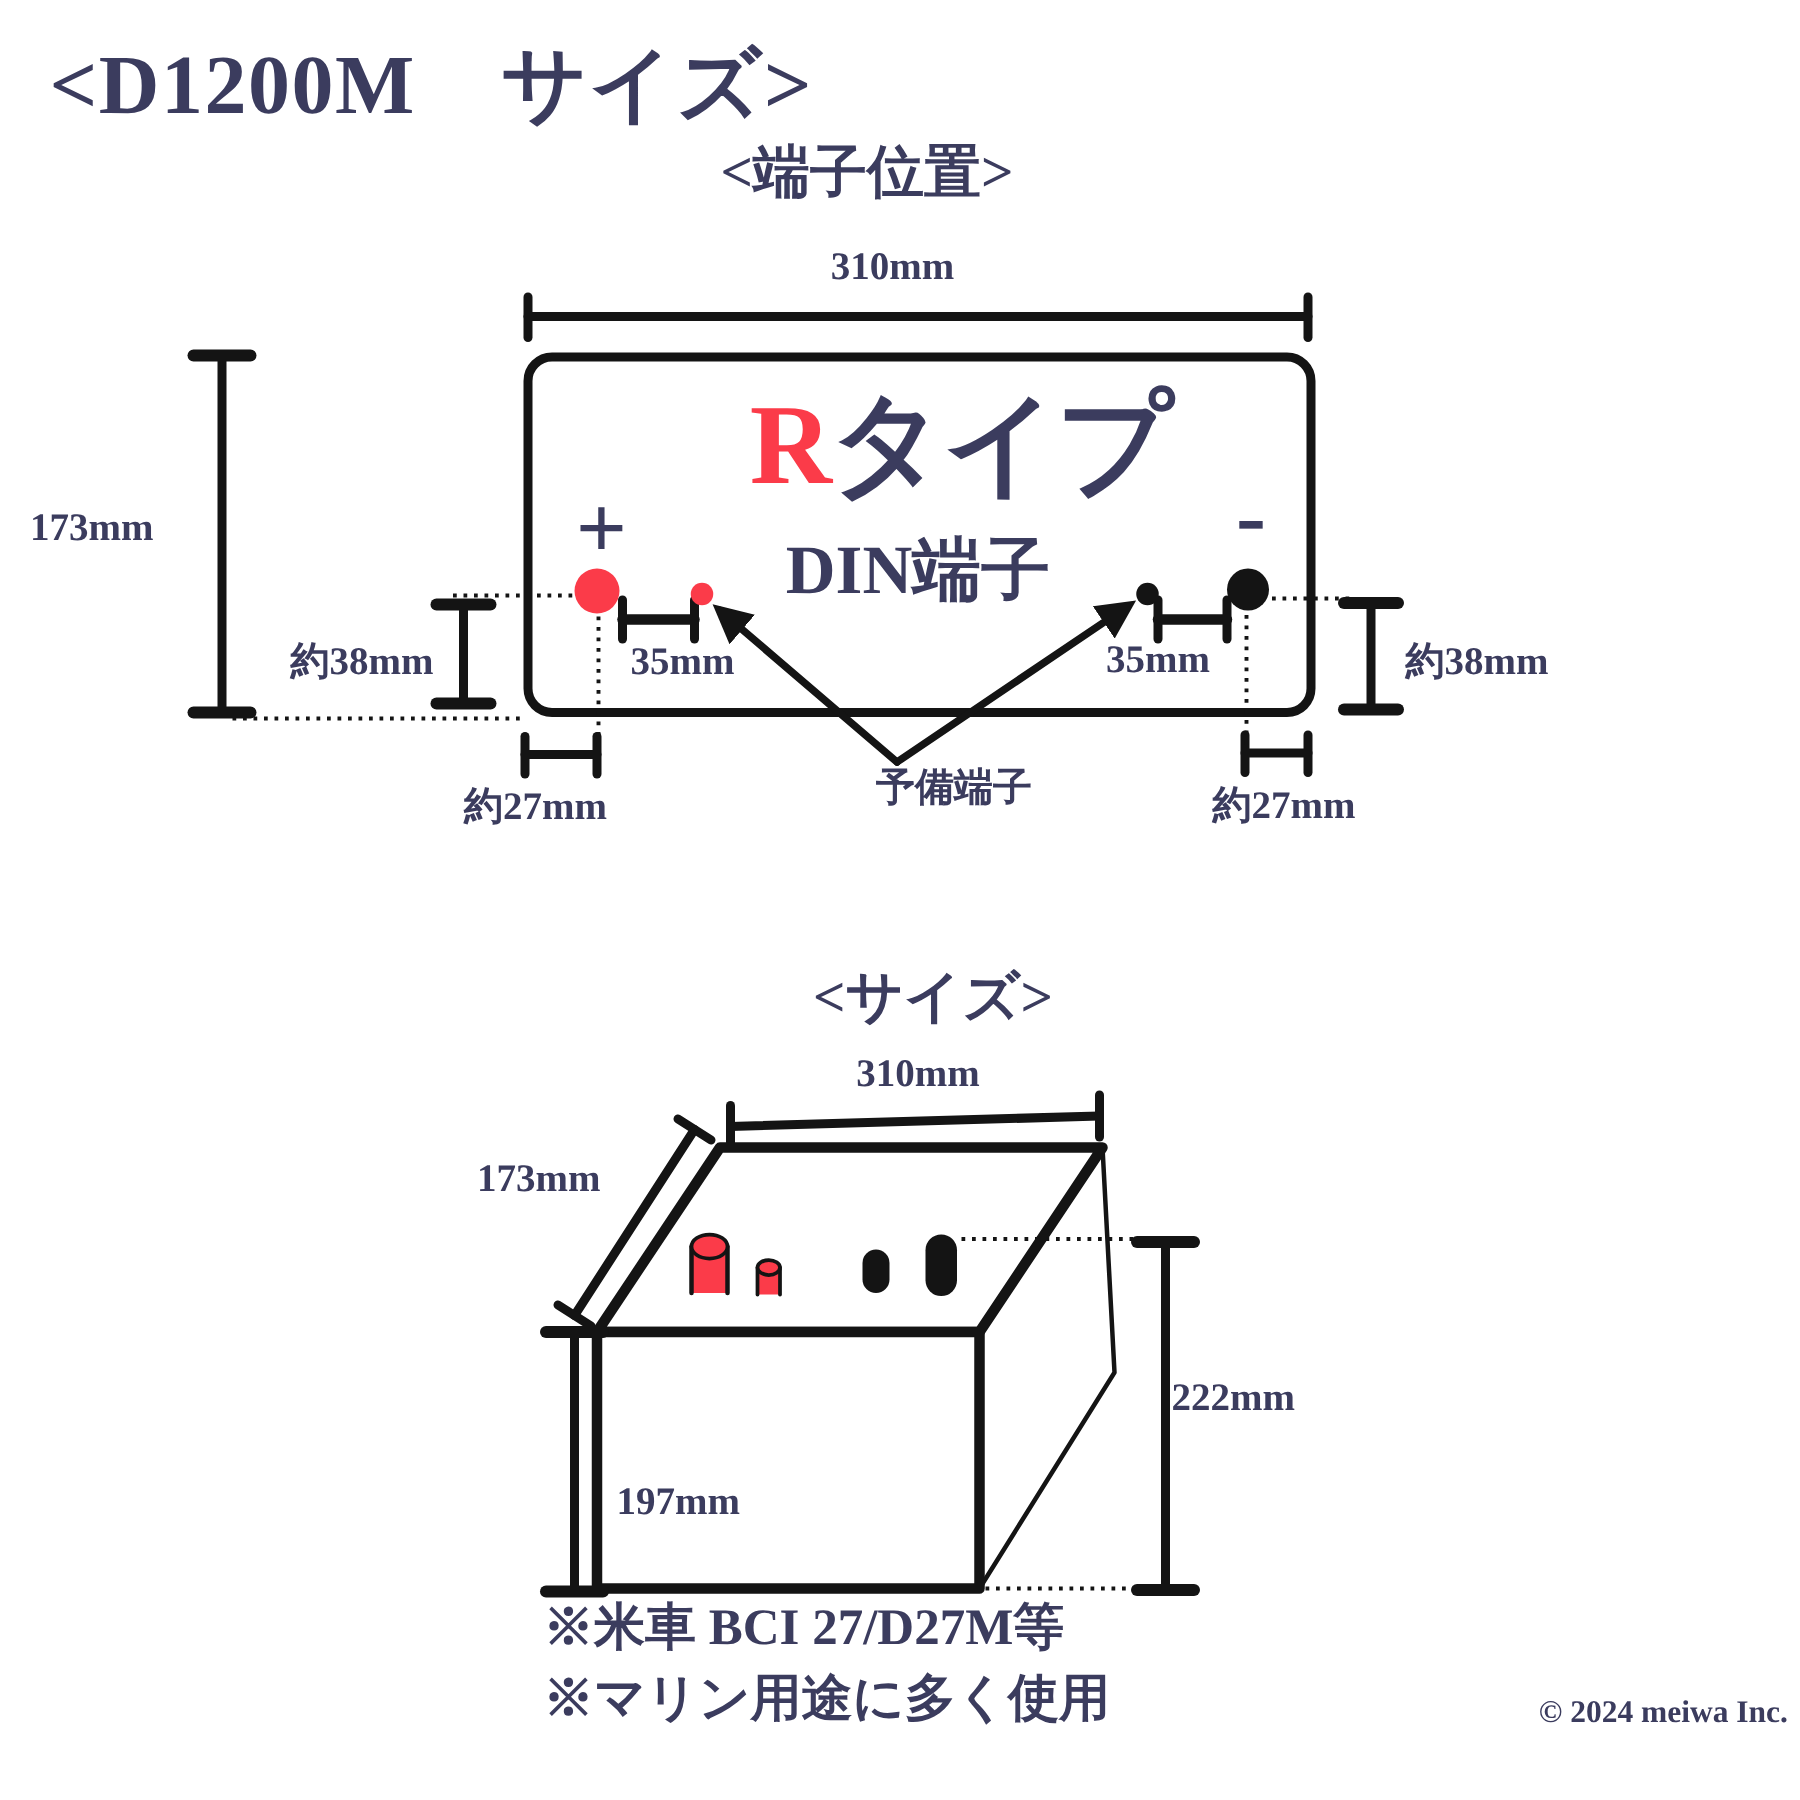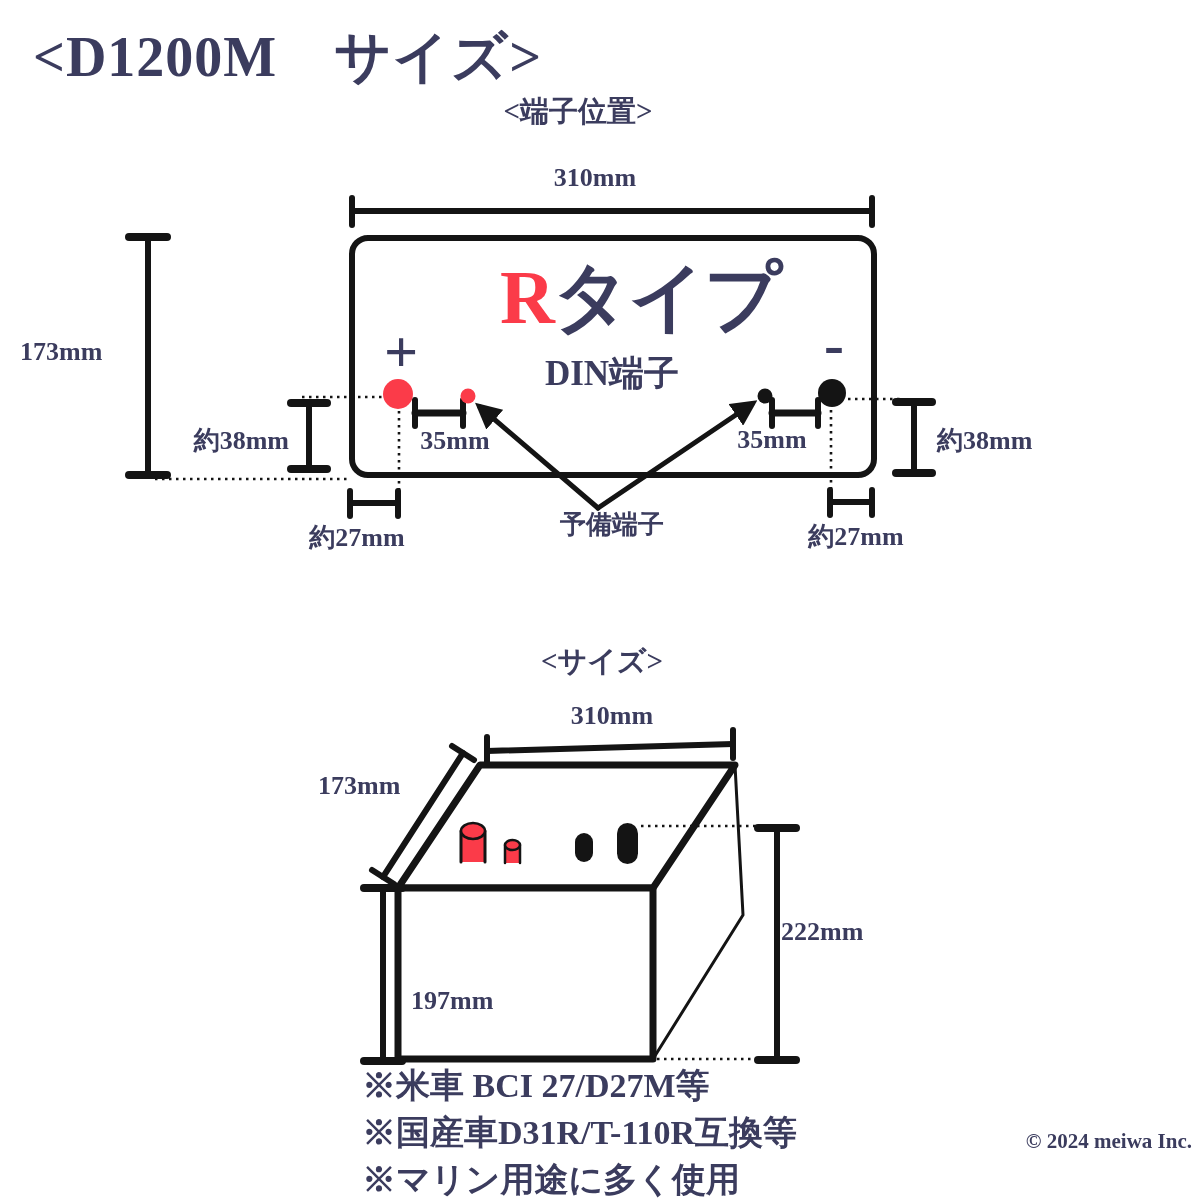--- a/index.html
+++ b/index.html
@@ -13,27 +13,27 @@
     font-family:Liberation Serif, serif;
   }
   #linework{position:absolute;left:0;top:0;width:1200px;height:1200px;}
   .lbl{
     position:absolute;font-weight:bold;color:var(--navy);
     white-space:nowrap;line-height:1.05;
   }
   .c{transform:translateX(-50%);}         
   .r{transform:translateX(-100%);}        
   .fs-title{font-size:56px;letter-spacing:1px;}
-  .fs-head{font-size:29px;}
+  .fs-head{font-size:38px;}
   .fs-dim{font-size:26px;}
   .fs-note{font-size:34px;line-height:47px;}
   .fs-copy{font-size:21px;}
   .type-line{font-size:76px;letter-spacing:-2px;}
   .type-letter{color:var(--red);}
-  .din-line{font-size:35px;}
+  .din-line{font-size:46px;}
   .sign{font-size:60px;line-height:1;}
 </style>
 </head>
 <body>
 
 <div id="stage">
 
   <svg id="linework" viewBox="0 0 1200 1200">
     <defs>
       <marker id="arrow" viewBox="0 0 10 10" refX="7.5" refY="5" markerWidth="5.2" markerHeight="5.2" orient="auto">
@@ -175,28 +175,27 @@
 
   <div class="lbl sign c" style="left:401px;top:322px;">+</div>
   <div class="lbl sign c" style="left:834px;top:314px;">-</div>
 
   <div class="lbl fs-dim r" style="left:289px;top:427px;">約38mm</div>
   <div class="lbl fs-dim" style="left:937px;top:427px;">約38mm</div>
   <div class="lbl fs-dim c" style="left:455px;top:427px;">35mm</div>
   <div class="lbl fs-dim c" style="left:772px;top:426px;">35mm</div>
   <div class="lbl fs-dim c" style="left:357px;top:524px;">約27mm</div>
   <div class="lbl fs-dim c" style="left:856px;top:523px;">約27mm</div>
-  <div class="lbl fs-dim c" style="left:612px;top:511px;">予備端子</div>
-
-  <div class="lbl fs-head c" style="left:602px;top:646px;">&lt;サイズ&gt;</div>
+  <div class="lbl fs-dim c" style="left:636px;top:511px;">予備端子</div>
+
+  <div class="lbl fs-head c" style="left:622px;top:646px;">&lt;サイズ&gt;</div>
   <div class="lbl fs-dim c" style="left:612px;top:702px;">310mm</div>
   <div class="lbl fs-dim" style="left:318px;top:772px;">173mm</div>
   <div class="lbl fs-dim" style="left:411px;top:987px;">197mm</div>
   <div class="lbl fs-dim" style="left:781px;top:918px;">222mm</div>
 
   <div class="lbl fs-note" style="left:362px;top:1062px;">
     <div>※米車 BCI 27/D27M等</div>
-    <div>※国産車D31R/T-110R互換等</div>
     <div>※マリン用途に多く使用</div>
   </div>
 
   <div class="lbl fs-copy" style="right:8px;top:1130px;">© 2024 meiwa Inc.</div>
 </div>
 
 </body></html>

